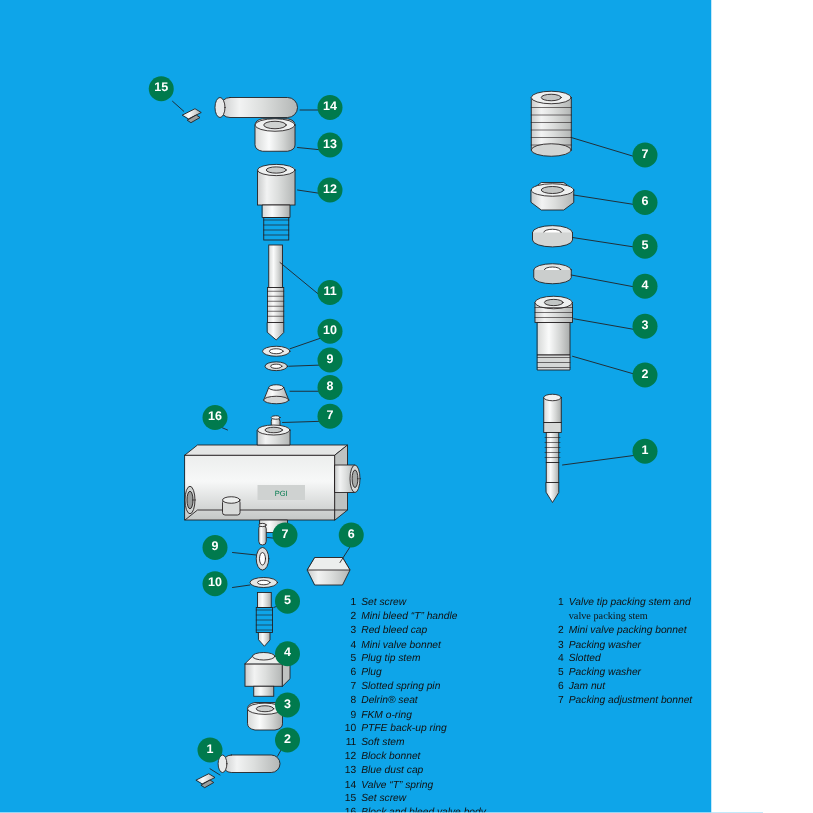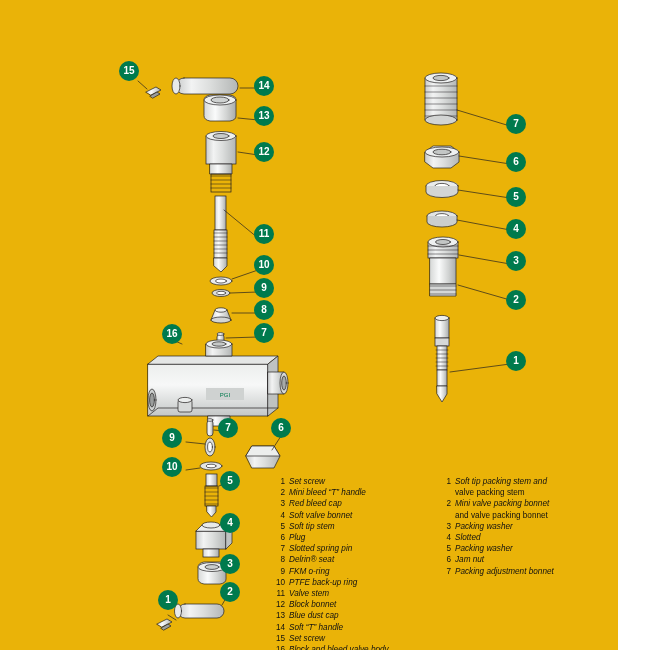--- a/index.html
+++ b/index.html
@@ -2,23 +2,23 @@
 <html><head>
 <meta charset="utf-8">
 <style>
   html, body {
     margin: 0;
     padding: 0;
     background: #ffffff;
   }
   #page {
     position: relative;
-    width: 618px;
+    width: 569px;
     height: 650px;
-    background: #eab308;
+    background: #0ea5e9;
     font-family: "Liberation Sans", sans-serif;
     overflow: hidden;
   }
   svg.art {
     position: absolute;
     left: 0;
     top: 0;
     width: 650px;
     height: 650px;
   }
@@ -53,20 +53,21 @@
     text-align: right;
     padding-right: 4px;
     flex: 0 0 auto;
   }
   .legend .txt {
     flex: 1 1 auto;
     font-style: italic;
   }
   .legend .cont {
     padding-left: 17px;
+    font-family: Liberation Serif, serif;
   }
   #legend-left { left: 272px; top: 476px; width: 150px; }
   #legend-right { left: 438px; top: 476px; width: 180px; }
 </style>
 </head>
 <body>
 
 <div id="page">
 
   <svg class="art" viewBox="0 0 650 650">
@@ -372,25 +373,25 @@
     <div class="row">
         <div class="num">2</div>
         <div class="txt">Mini bleed “T” handle</div>
       </div>
     <div class="row">
         <div class="num">3</div>
         <div class="txt">Red bleed cap</div>
       </div>
     <div class="row">
         <div class="num">4</div>
-        <div class="txt">Soft valve bonnet</div>
+        <div class="txt">Mini valve bonnet</div>
       </div>
     <div class="row">
         <div class="num">5</div>
-        <div class="txt">Soft tip stem</div>
+        <div class="txt">Plug tip stem</div>
       </div>
     <div class="row">
         <div class="num">6</div>
         <div class="txt">Plug</div>
       </div>
     <div class="row">
         <div class="num">7</div>
         <div class="txt">Slotted spring pin</div>
       </div>
     <div class="row">
@@ -400,55 +401,54 @@
     <div class="row">
         <div class="num">9</div>
         <div class="txt">FKM o-ring</div>
       </div>
     <div class="row">
         <div class="num">10</div>
         <div class="txt">PTFE back-up ring</div>
       </div>
     <div class="row">
         <div class="num">11</div>
-        <div class="txt">Valve stem</div>
+        <div class="txt">Soft stem</div>
       </div>
     <div class="row">
         <div class="num">12</div>
         <div class="txt">Block bonnet</div>
       </div>
     <div class="row">
         <div class="num">13</div>
         <div class="txt">Blue dust cap</div>
       </div>
     <div class="row">
         <div class="num">14</div>
-        <div class="txt">Soft “T” handle</div>
+        <div class="txt">Valve “T” spring</div>
       </div>
     <div class="row">
         <div class="num">15</div>
         <div class="txt">Set screw</div>
       </div>
     <div class="row">
         <div class="num">16</div>
         <div class="txt">Block and bleed valve body</div>
       </div>
   </div>
 
   <div class="legend" id="legend-right">
     <div class="row">
         <div class="num">1</div>
-        <div class="txt">Soft tip packing stem and</div>
+        <div class="txt">Valve tip packing stem and</div>
       </div>
     <div class="cont">valve packing stem</div>
     <div class="row">
         <div class="num">2</div>
         <div class="txt">Mini valve packing bonnet</div>
       </div>
-    <div class="cont">and valve packing bonnet</div>
     <div class="row">
         <div class="num">3</div>
         <div class="txt">Packing washer</div>
       </div>
     <div class="row">
         <div class="num">4</div>
         <div class="txt">Slotted</div>
       </div>
     <div class="row">
         <div class="num">5</div>

